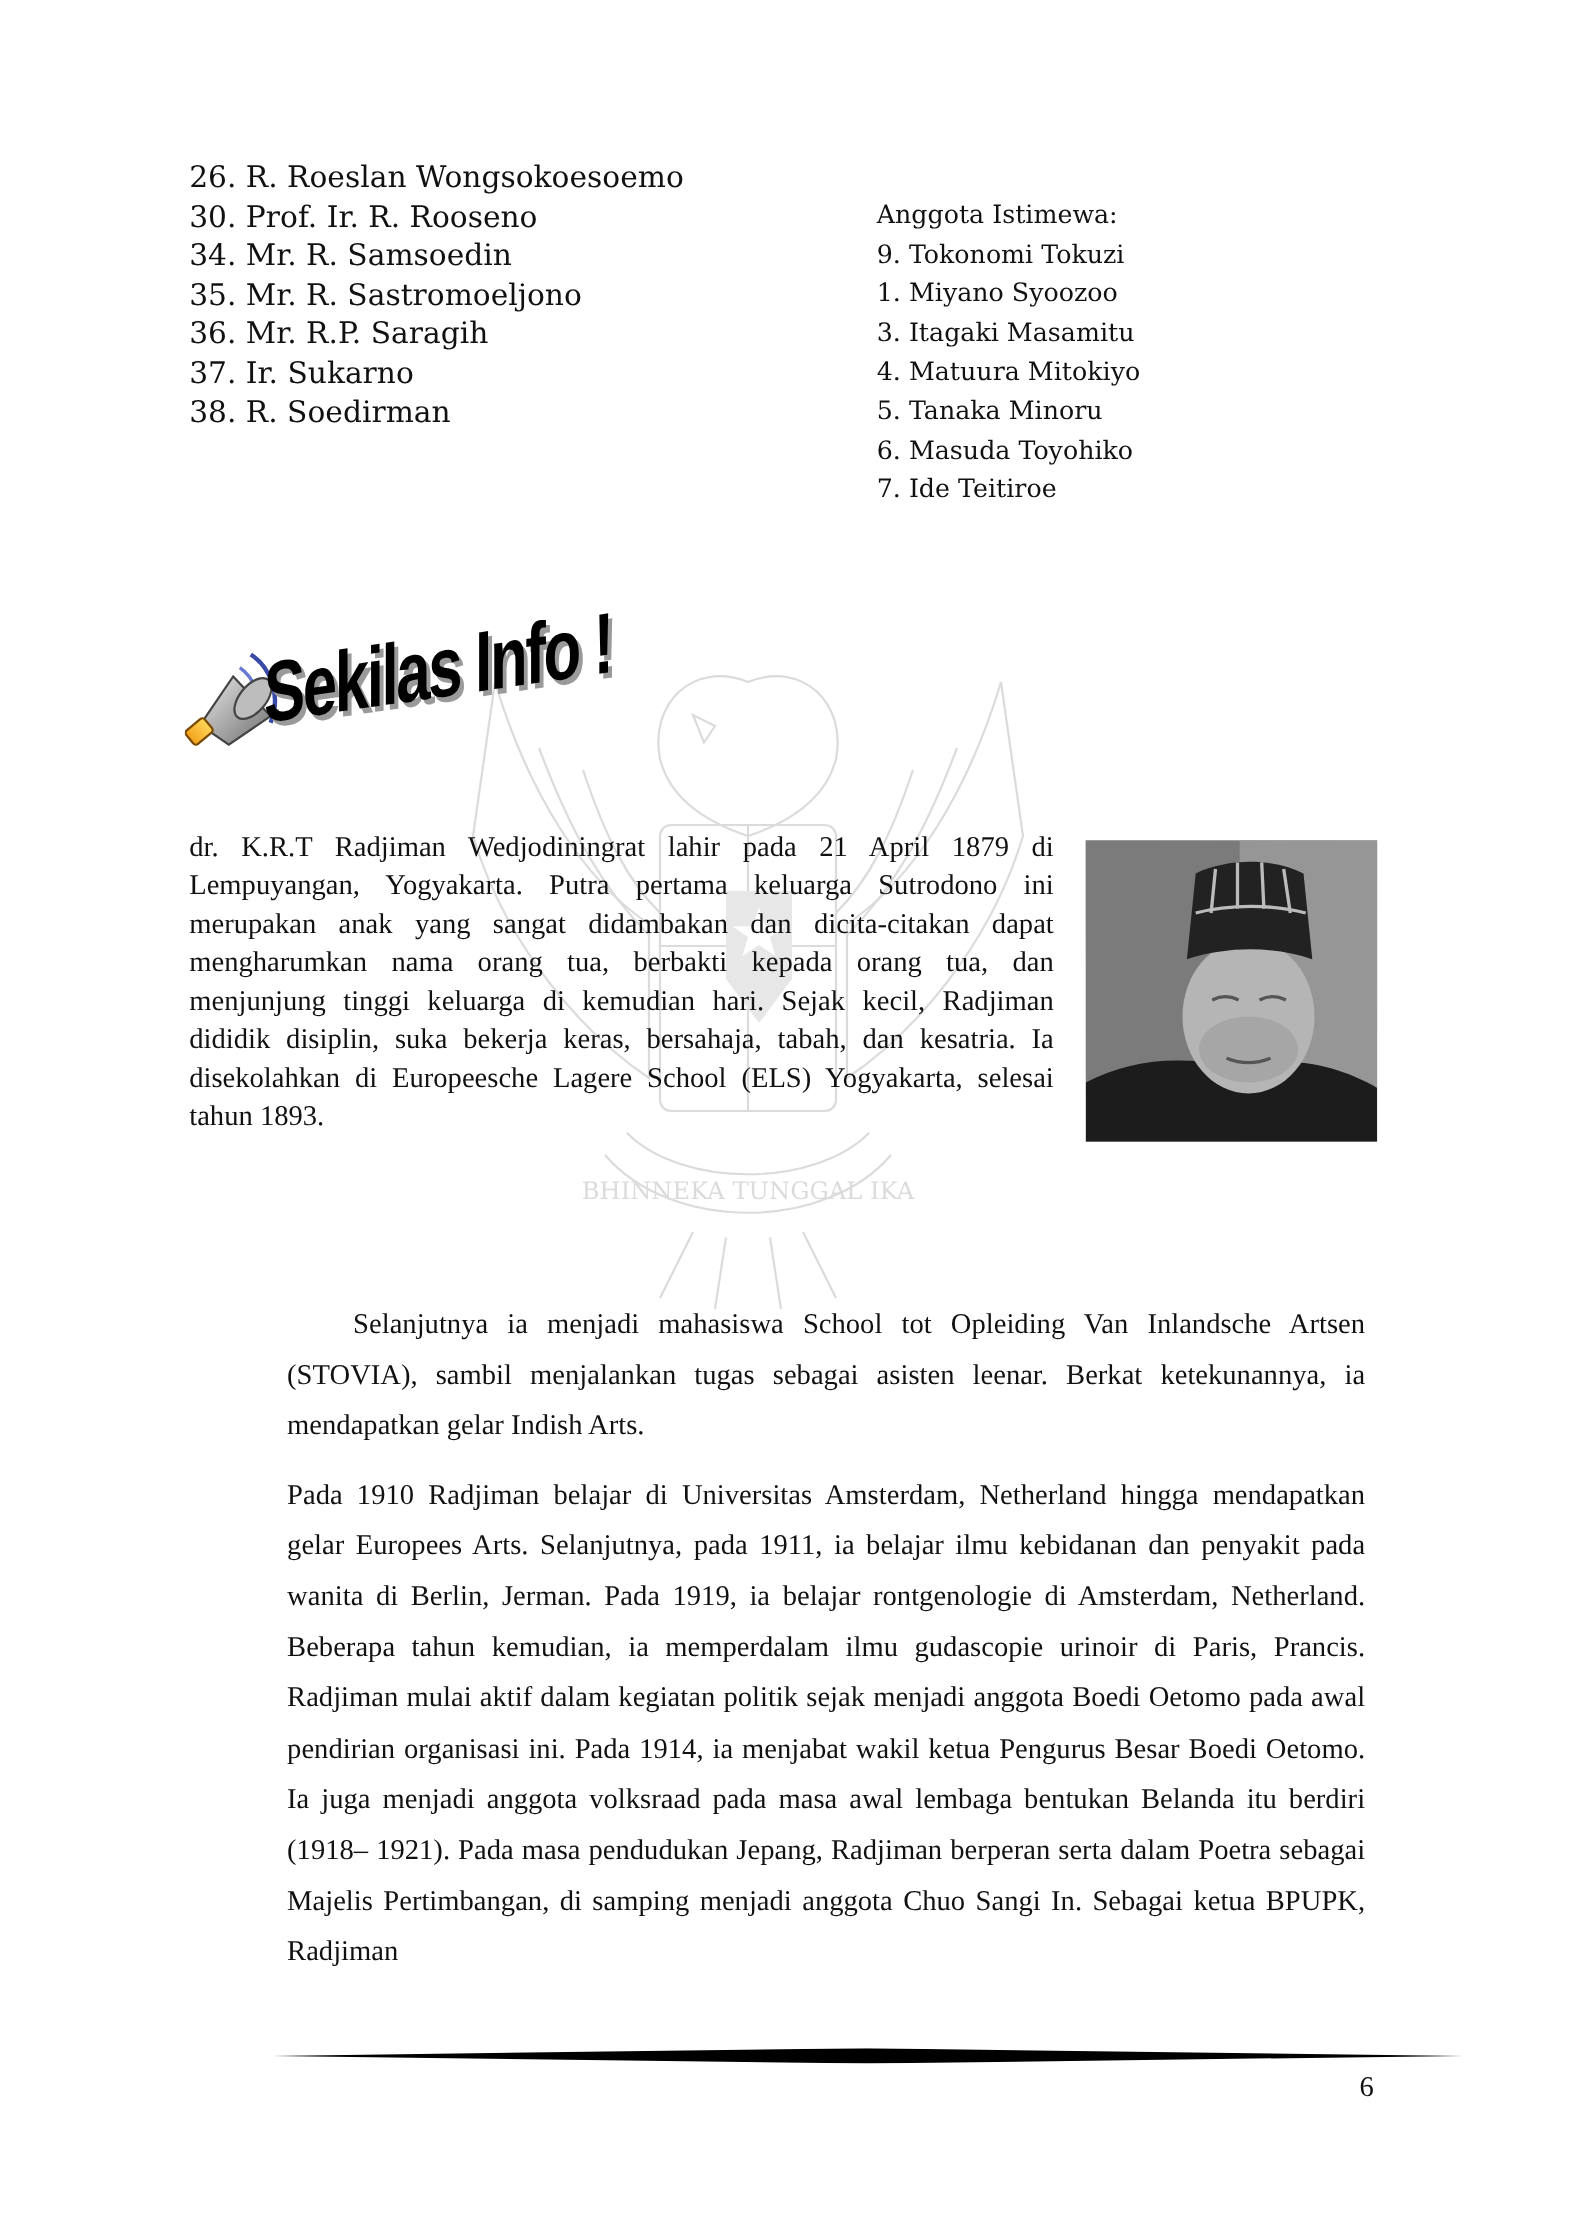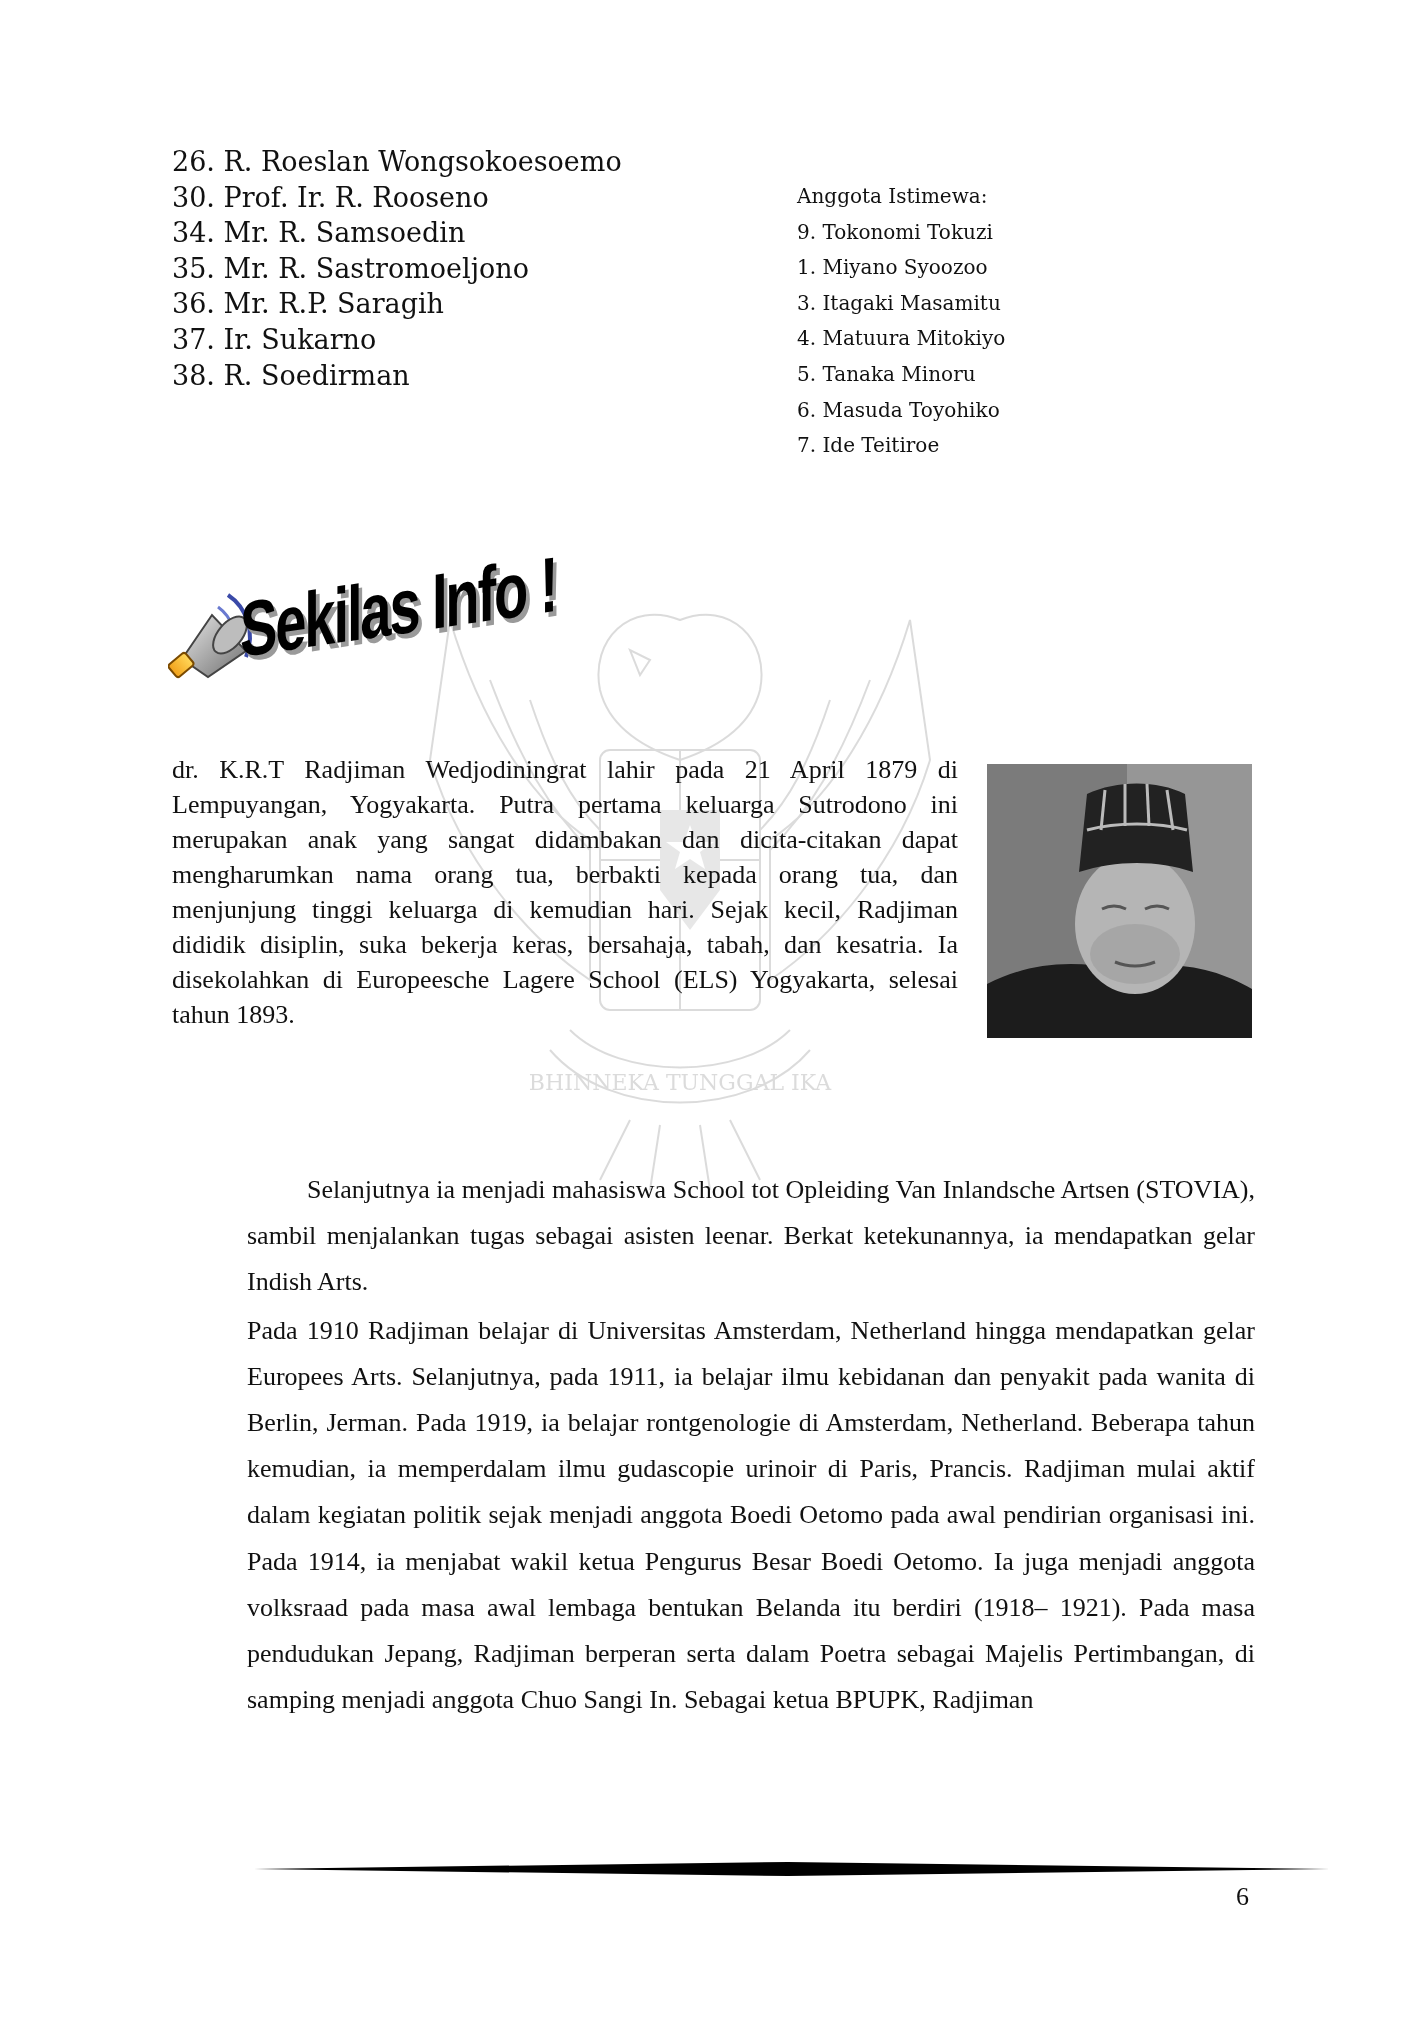--- a/index.html
+++ b/index.html
@@ -11,21 +11,21 @@
     .watermark {
       position: absolute; left: 330px; top: 560px; width: 700px; height: 640px;
       opacity: 0.35; pointer-events: none;
     }
     .list-left {
       position: absolute; left: 172px; top: 144px;
       font-size: 27px; line-height: 35.6px;
     }
     .list-right {
       position: absolute; left: 797px; top: 179px;
-      font-size: 20px; line-height: 35.6px;
+      font-size: 23px; line-height: 35.6px;
     }
     .list-left div, .list-right div { white-space: nowrap; }
     .banner {
       position: absolute; left: 168px; top: 565px; width: 345px; height: 150px;
     }
     .banner-text {
       position: absolute; left: 72px; top: 20px;
       font-family: "Liberation Sans", "DejaVu Sans", sans-serif;
       font-weight: bold; font-size: 78px; letter-spacing: -3px;
       color: #000; transform: scaleX(0.72) skewY(-6deg); transform-origin: left bottom;
@@ -41,21 +41,21 @@
     .portrait {
       position: absolute; left: 987px; top: 764px; width: 265px; height: 274px;
       background: linear-gradient(160deg, #5a5a5a 0%, #8a8a8a 45%, #b8b8b8 100%);
       overflow: hidden;
     }
     .body-text {
       position: absolute; left: 245px; top: 1165px; width: 1012px;
       font-size: 26px; line-height: 46.2px; text-align: justify;
       font-family: "Liberation Serif", "DejaVu Serif", serif;
     }
-    .body-text p { margin: 2px; }
+    .body-text p { margin: 16px; }
     .body-text p.indent { text-indent: 60px; }
     .footer-rule {
       position: absolute; left: 248px; top: 1862px; width: 1082px; height: 14px;
     }
     .page-number {
       position: absolute; left: 1236px; top: 1882px;
       font-size: 26px; font-family: "Liberation Serif", serif;
     }
   </style>
 </head>

